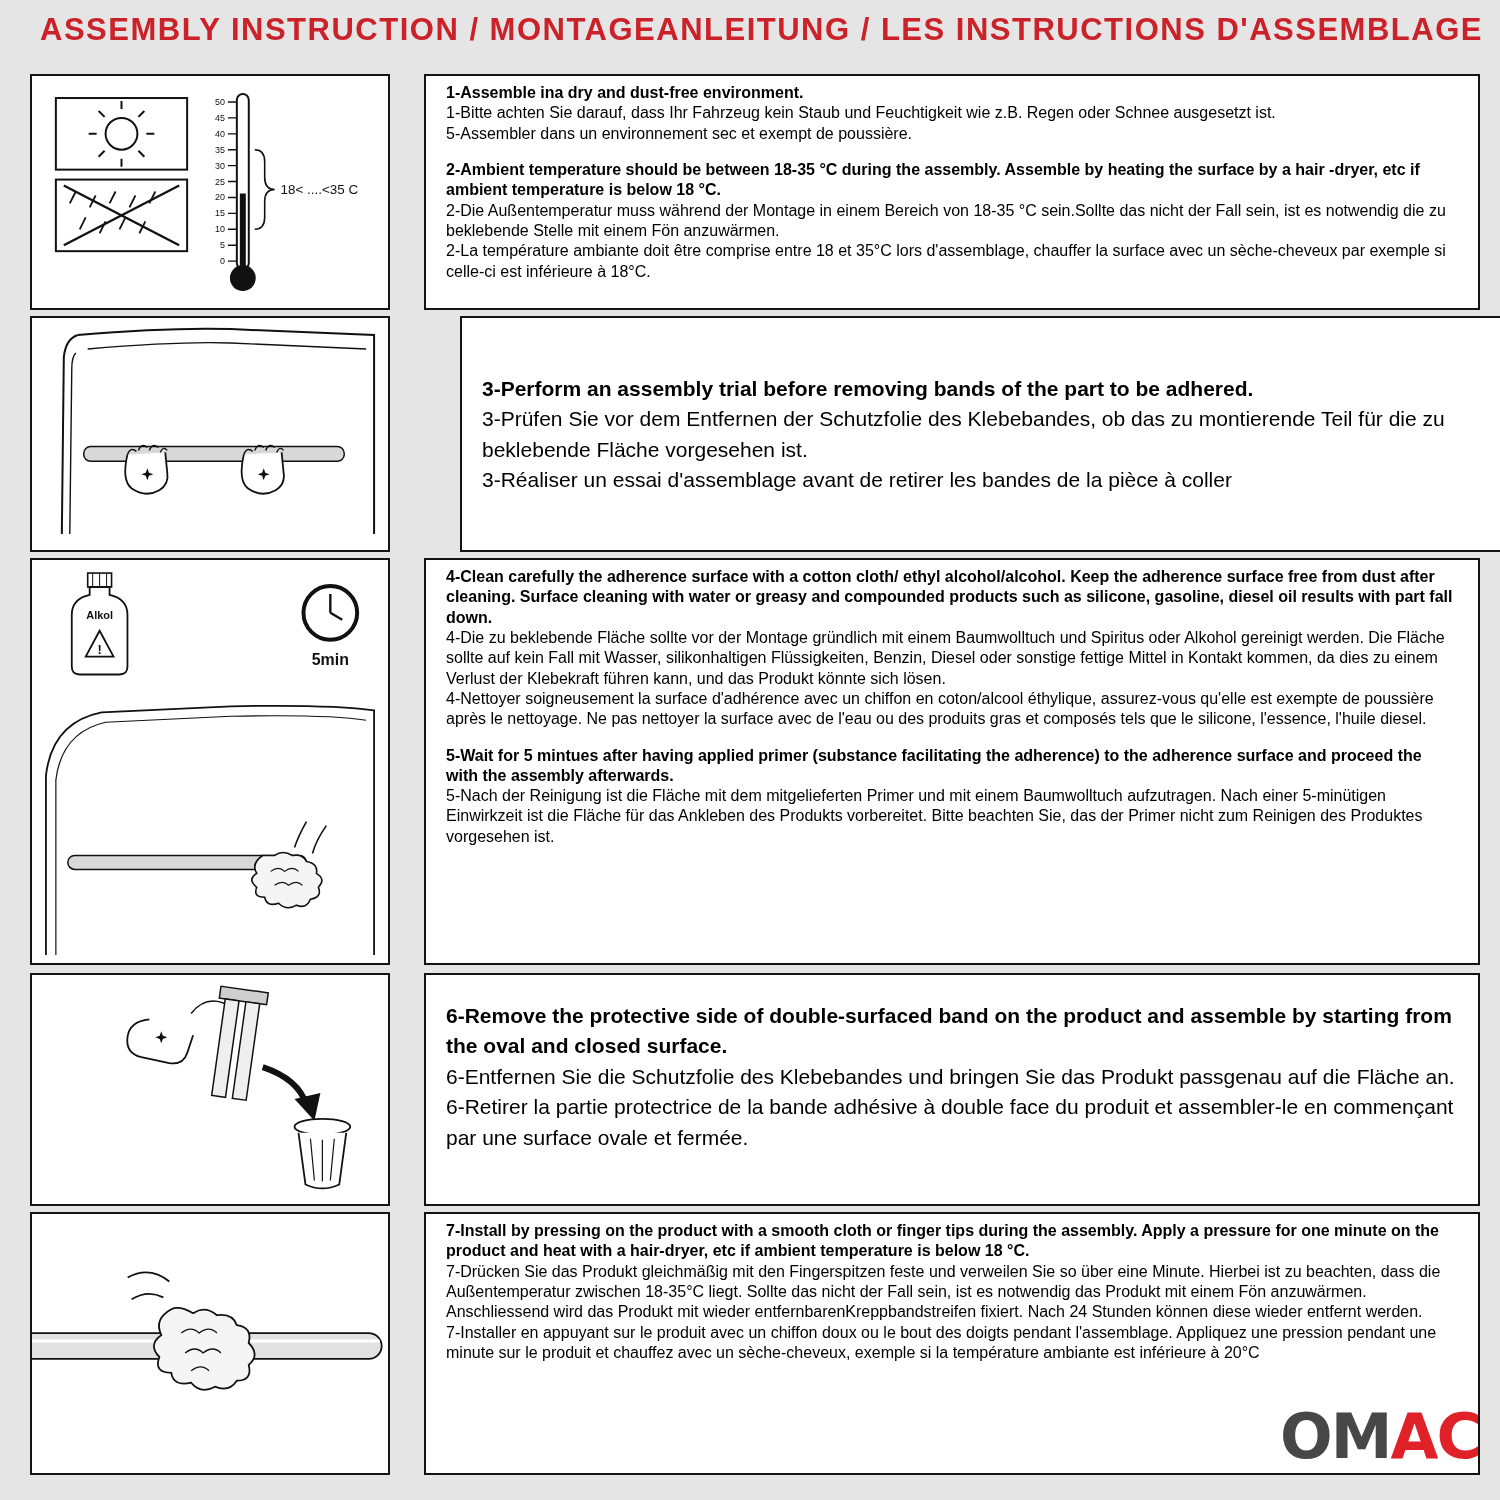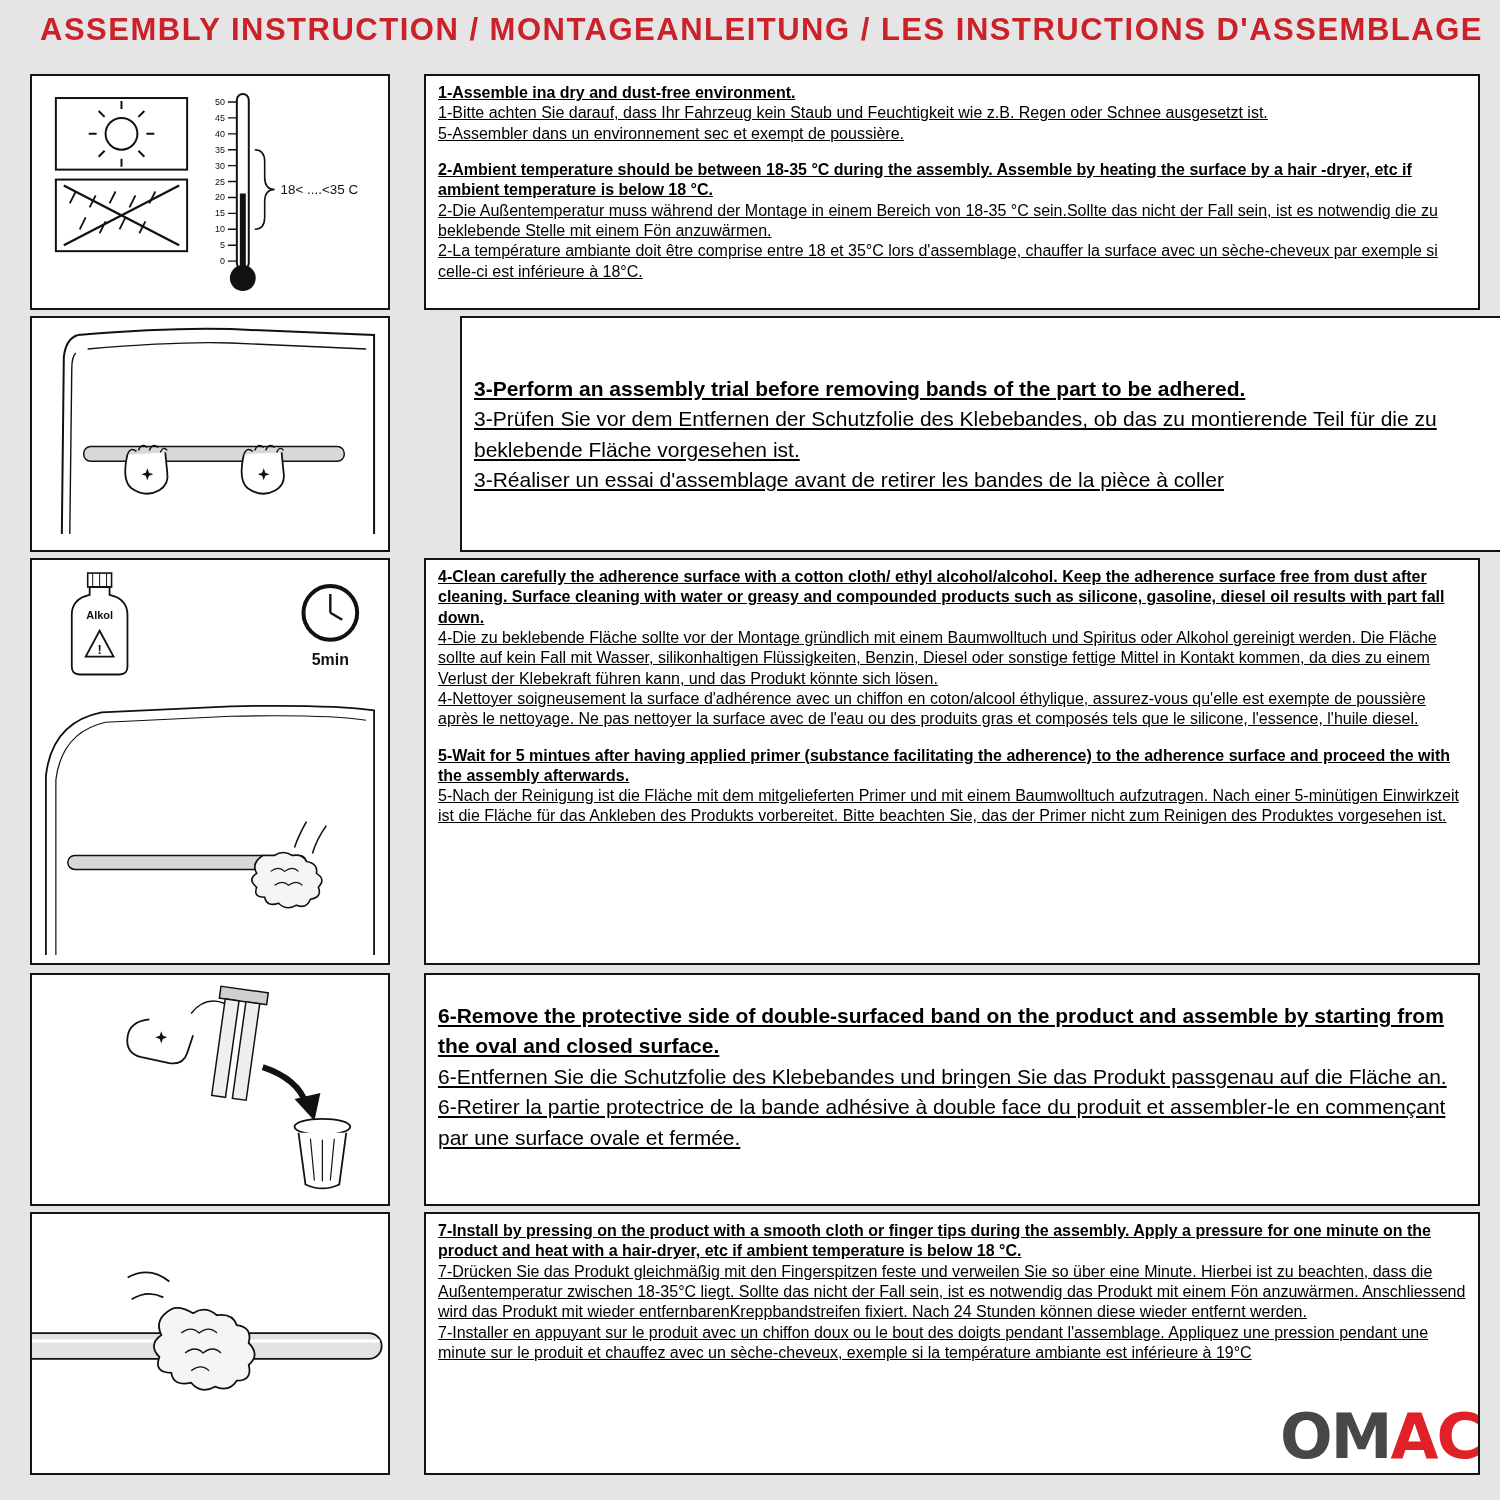--- a/index.html
+++ b/index.html
@@ -24,21 +24,21 @@
     white-space: nowrap;
   }
   .box {
     position: absolute;
     border: 2px solid #141414;
     background: #fff;
     overflow: hidden;
   }
   .illus { display:flex; align-items:center; justify-content:flex-start; }
   .illus svg { width:100%; height:100%; }
-  .txt { padding: 7px 12px; text-decoration: underline; }
+  .txt { padding: 7px 20px; }
   .txt p { margin: 0; }
   .sm p { font-size: 16px; line-height: 1.27; }
   .lg p { font-size: 21px; line-height: 1.45; }
   .b { font-weight: 700; }
   .gap { margin-top: 16px !important; }
   .pad-mid { padding-top: 56px; margin-left: 36px; }
   .pad-mid2 { padding-top: 26px; }
 
   
   #r1-illus { left:30px; top:74px;  width:360px; height:236px; }
@@ -216,20 +216,20 @@
       <g>
         <path d="M96,64 q22,-12 42,4 M100,86 q16,-10 32,-2" stroke="#111" stroke-width="1.8" fill="none"></path>
         <path d="M140,96 q-18,10 -10,26 q-14,10 -2,22 q-6,16 12,16 q2,14 20,10 q10,12 24,4 q14,6 22,-6 q16,0 12,-16 q12,-10 0,-22 q4,-16 -12,-18 q-4,-12 -20,-10 q-12,-10 -24,-2 q-14,-8 -22,-4 z" fill="#f5f5f5" stroke="#111" stroke-width="1.8"></path>
         <path d="M150,120 q10,-8 18,0 q10,-8 18,0 M154,140 q10,-8 18,0 q10,-8 18,0 M160,158 q10,-8 18,0" fill="none" stroke="#111" stroke-width="1.3"></path>
       </g>
     </svg>
   </div>
   <div id="r5-text" class="box txt sm">
     <p class="b">7-Install by pressing on the product with a smooth cloth or finger tips during the assembly. Apply a pressure for one minute on the product and heat with a hair-dryer, etc if ambient temperature is below 18 °C.</p>
     <p>7-Drücken Sie das Produkt gleichmäßig mit den Fingerspitzen feste und verweilen Sie so über eine Minute. Hierbei ist zu beachten, dass die Außentemperatur zwischen 18-35°C liegt. Sollte das nicht der Fall sein, ist es notwendig das Produkt mit einem Fön anzuwärmen. Anschliessend wird das Produkt mit wieder entfernbarenKreppbandstreifen fixiert. Nach 24 Stunden können diese wieder entfernt werden.</p>
-    <p>7-Installer en appuyant sur le produit avec un chiffon doux ou le bout des doigts pendant l'assemblage. Appliquez une pression pendant une minute sur le produit et chauffez avec un sèche-cheveux, exemple si la température ambiante est inférieure à 19°C</p>
+    <p>7-Installer en appuyant sur le produit avec un chiffon doux ou le bout des doigts pendant l'assemblage. Appliquez une pression pendant une minute sur le produit et chauffez avec un sèche-cheveux, exemple si la température ambiante est inférieure à 20°C</p>
   </div>
 
   <div class="logo">
     <span class="dark">OM</span><span class="red">AC</span>
   </div>
 
 </div>
 
 </body></html>

